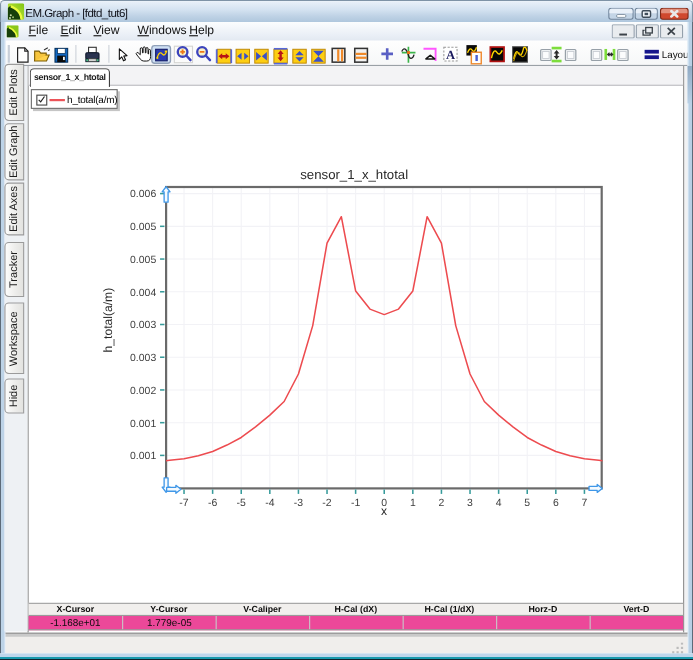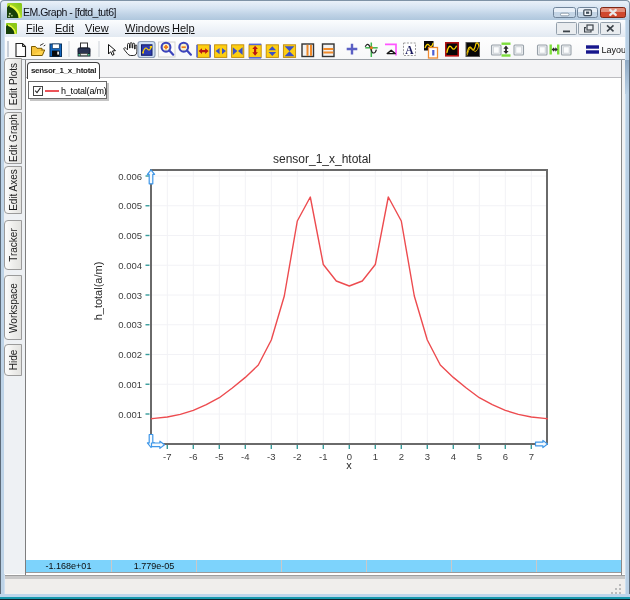--- a/index.html
+++ b/index.html
@@ -5,21 +5,21 @@
   html,body{margin:0;padding:0;width:630px;height:600px;overflow:hidden;
     font-family:"Liberation Sans",sans-serif;background:#fff;}
   .abs{position:absolute;}
   #titlebar{left:0;top:0;width:630px;height:20px;
     background:linear-gradient(180deg,#eaf1f9 0%,#d5e3f1 40%,#c0d3e6 70%,#afc7dd 100%);
     border-top:1px solid #7f93a6;border-left:1px solid #7f93a6;border-right:1px solid #7f93a6;
     border-radius:4px 4px 0 0;box-sizing:border-box;}
   #titletext{left:23px;top:6px;font-size:10.5px;letter-spacing:-0.5px;color:#10121a;}
   #menubar{left:5px;top:20px;width:620px;height:17px;
     background:linear-gradient(#fbfdfe,#eaeff6 70%,#e2e9f1);}
-  .menuitem{top:22px;font-size:11px;color:#111;text-decoration:underline;}
+  .menuitem{top:22px;font-size:11px;color:#111;}
   #toolbar{left:5px;top:37px;width:620px;height:23px;overflow:hidden;
     background:linear-gradient(#fefefe,#f6f7f8);}
   #toolbarline{left:5px;top:59px;width:620px;height:1px;background:#9aa0a6;}
   #lborder{left:0;top:20px;width:5px;height:574px;background:linear-gradient(90deg,#5d6b79 0 1px,#bdd3e7 1px 4px,#cfdff0 4px);}
   #rborder{left:625px;top:20px;width:5px;height:574px;background:linear-gradient(90deg,#cde0f0 0 1px,#b9d0e5 1px 4px,#5d6b79 4px);}
   #bborder{left:0;top:594px;width:630px;height:6px;background:linear-gradient(#bed6eb 0 3.2px,#1899ad 3.2px 5px,#10222e 5px);}
   
   #sidebar{left:4px;top:60px;width:21px;height:514px;background:#eef1f4;}
   .vtab{position:absolute;left:4px;width:18px;background:linear-gradient(90deg,#fdfdfc,#ededeb 55%,#e3e3e0);
     border:1px solid #9b9b9b;border-radius:4px 0 0 4px;box-sizing:border-box;}
@@ -311,21 +311,30 @@
     <line x1="531.3" y1="445" x2="531.3" y2="449" stroke="#379b9b" stroke-width="1.4"></line>
     <text x="531.3" y="460" font-size="9.5" fill="#3d3d3d" text-anchor="middle">7</text>
     <path d="M150.9 418.8 L154.3 418.4 L167.3 417.0 L180.3 414.4 L193.3 410.4 L206.3 404.6 L219.3 397.7 L232.3 388.0 L245.3 377.4 L258.3 365.0 L271.3 340.0 L284.3 296.0 L297.3 221.0 L310.3 197.0 L323.3 264.5 L336.3 281.0 L349.3 286.0 L362.3 281.0 L375.3 264.5 L388.3 197.0 L401.3 221.0 L414.3 296.0 L427.3 340.0 L440.3 365.0 L453.3 377.4 L466.3 388.0 L479.3 397.7 L492.3 404.6 L505.3 410.4 L518.3 414.4 L531.3 417.0 L544.3 418.4 L547.7 418.8" fill="none" stroke="#ed4b4f" stroke-width="1.4" stroke-linejoin="round"></path>
     <path d="M151 169.8 l3.6 4.6 h-1.8 v9.4 h-3.6 v-9.4 h-1.8 z" fill="#f5fafe" stroke="#3f97e8" stroke-width="1.2" stroke-linejoin="round"></path>
     <path d="M151 447.5 l3.6 -4.6 h-1.8 v-8.4 h-3.6 v8.4 h-1.8 z" fill="#f5fafe" stroke="#3f97e8" stroke-width="1.2" stroke-linejoin="round"></path>
     <path d="M164.5 444.8 l-4.6 3.6 v-1.8 h-8.4 v-3.6 h8.4 v-1.8 z" fill="#f5fafe" stroke="#3f97e8" stroke-width="1.2" stroke-linejoin="round"></path>
     <path d="M547.5 444 l-4.6 3.6 v-1.8 h-7.4 v-3.6 h7.4 v-1.8 z" fill="#f5fafe" stroke="#3f97e8" stroke-width="1.2" stroke-linejoin="round"></path>
   </svg>
 
 <div class="abs" id="tbl" style="left:26px;top:547.5px;width:595px;height:25px;">
-    <div style="position: absolute; left: 0px; top: 12px; width: 595px; height: 13px; background: #7dd3fc; border-bottom: 1px solid rgb(154, 154, 154); box-sizing: border-box;">
+    <div style="position: absolute; left: 0px; top: 0px; width: 595px; height: 12px; background: rgb(241, 239, 237); border-top: 1px solid rgb(160, 160, 160); border-bottom: 1px solid rgb(154, 154, 154); box-sizing: border-box;">
+      <div class="cell" style="left: 0px; width: 85px; font-weight: bold; font-size: 8px; line-height: 10px;">X-Cursor</div>
+      <div class="cell" style="left: 85px; width: 85px; font-weight: bold; font-size: 8px; line-height: 10px;">Y-Cursor</div>
+      <div class="cell" style="left: 170px; width: 85px; font-weight: bold; font-size: 8px; line-height: 10px;">V-Caliper</div>
+      <div class="cell" style="left: 255px; width: 85px; font-weight: bold; font-size: 8px; line-height: 10px;">H-Cal (dX)</div>
+      <div class="cell" style="left: 340px; width: 85px; font-weight: bold; font-size: 8px; line-height: 10px;">H-Cal (1/dX)</div>
+      <div class="cell" style="left: 425px; width: 85px; font-weight: bold; font-size: 8px; line-height: 10px;">Horz-D</div>
+      <div class="cell" style="left: 510px; width: 85px; font-weight: bold; font-size: 8px; line-height: 10px;">Vert-D</div>
+    </div>
+    <div style="position: absolute; left: 0px; top: 12px; width: 595px; height: 13px; background: #ec4899; border-bottom: 1px solid rgb(154, 154, 154); box-sizing: border-box;">
       <div class="cell" style="left: 0px; width: 85px; border-left: none; font-size: 9px; line-height: 12px;">-1.168e+01</div>
       <div class="cell" style="left: 85px; width: 85px; border-left: 1px solid rgb(201, 201, 201); font-size: 9px; line-height: 12px; text-align: center;">1.779e-05</div>
       <div class="cell" style="left: 170px; width: 85px; border-left: 1px solid rgb(201, 201, 201); font-size: 9px; line-height: 12px;"></div>
       <div class="cell" style="left: 255px; width: 85px; border-left: 1px solid rgb(201, 201, 201); font-size: 9px; line-height: 12px;"></div>
       <div class="cell" style="left: 340px; width: 85px; border-left: 1px solid rgb(201, 201, 201); font-size: 9px; line-height: 12px;"></div>
       <div class="cell" style="left: 425px; width: 85px; border-left: 1px solid rgb(201, 201, 201); font-size: 9px; line-height: 12px;"></div>
       <div class="cell" style="left: 510px; width: 85px; border-left: 1px solid rgb(201, 201, 201); font-size: 9px; line-height: 12px;"></div>
     </div>
   </div>
 <div class="abs" id="sunken"></div>

